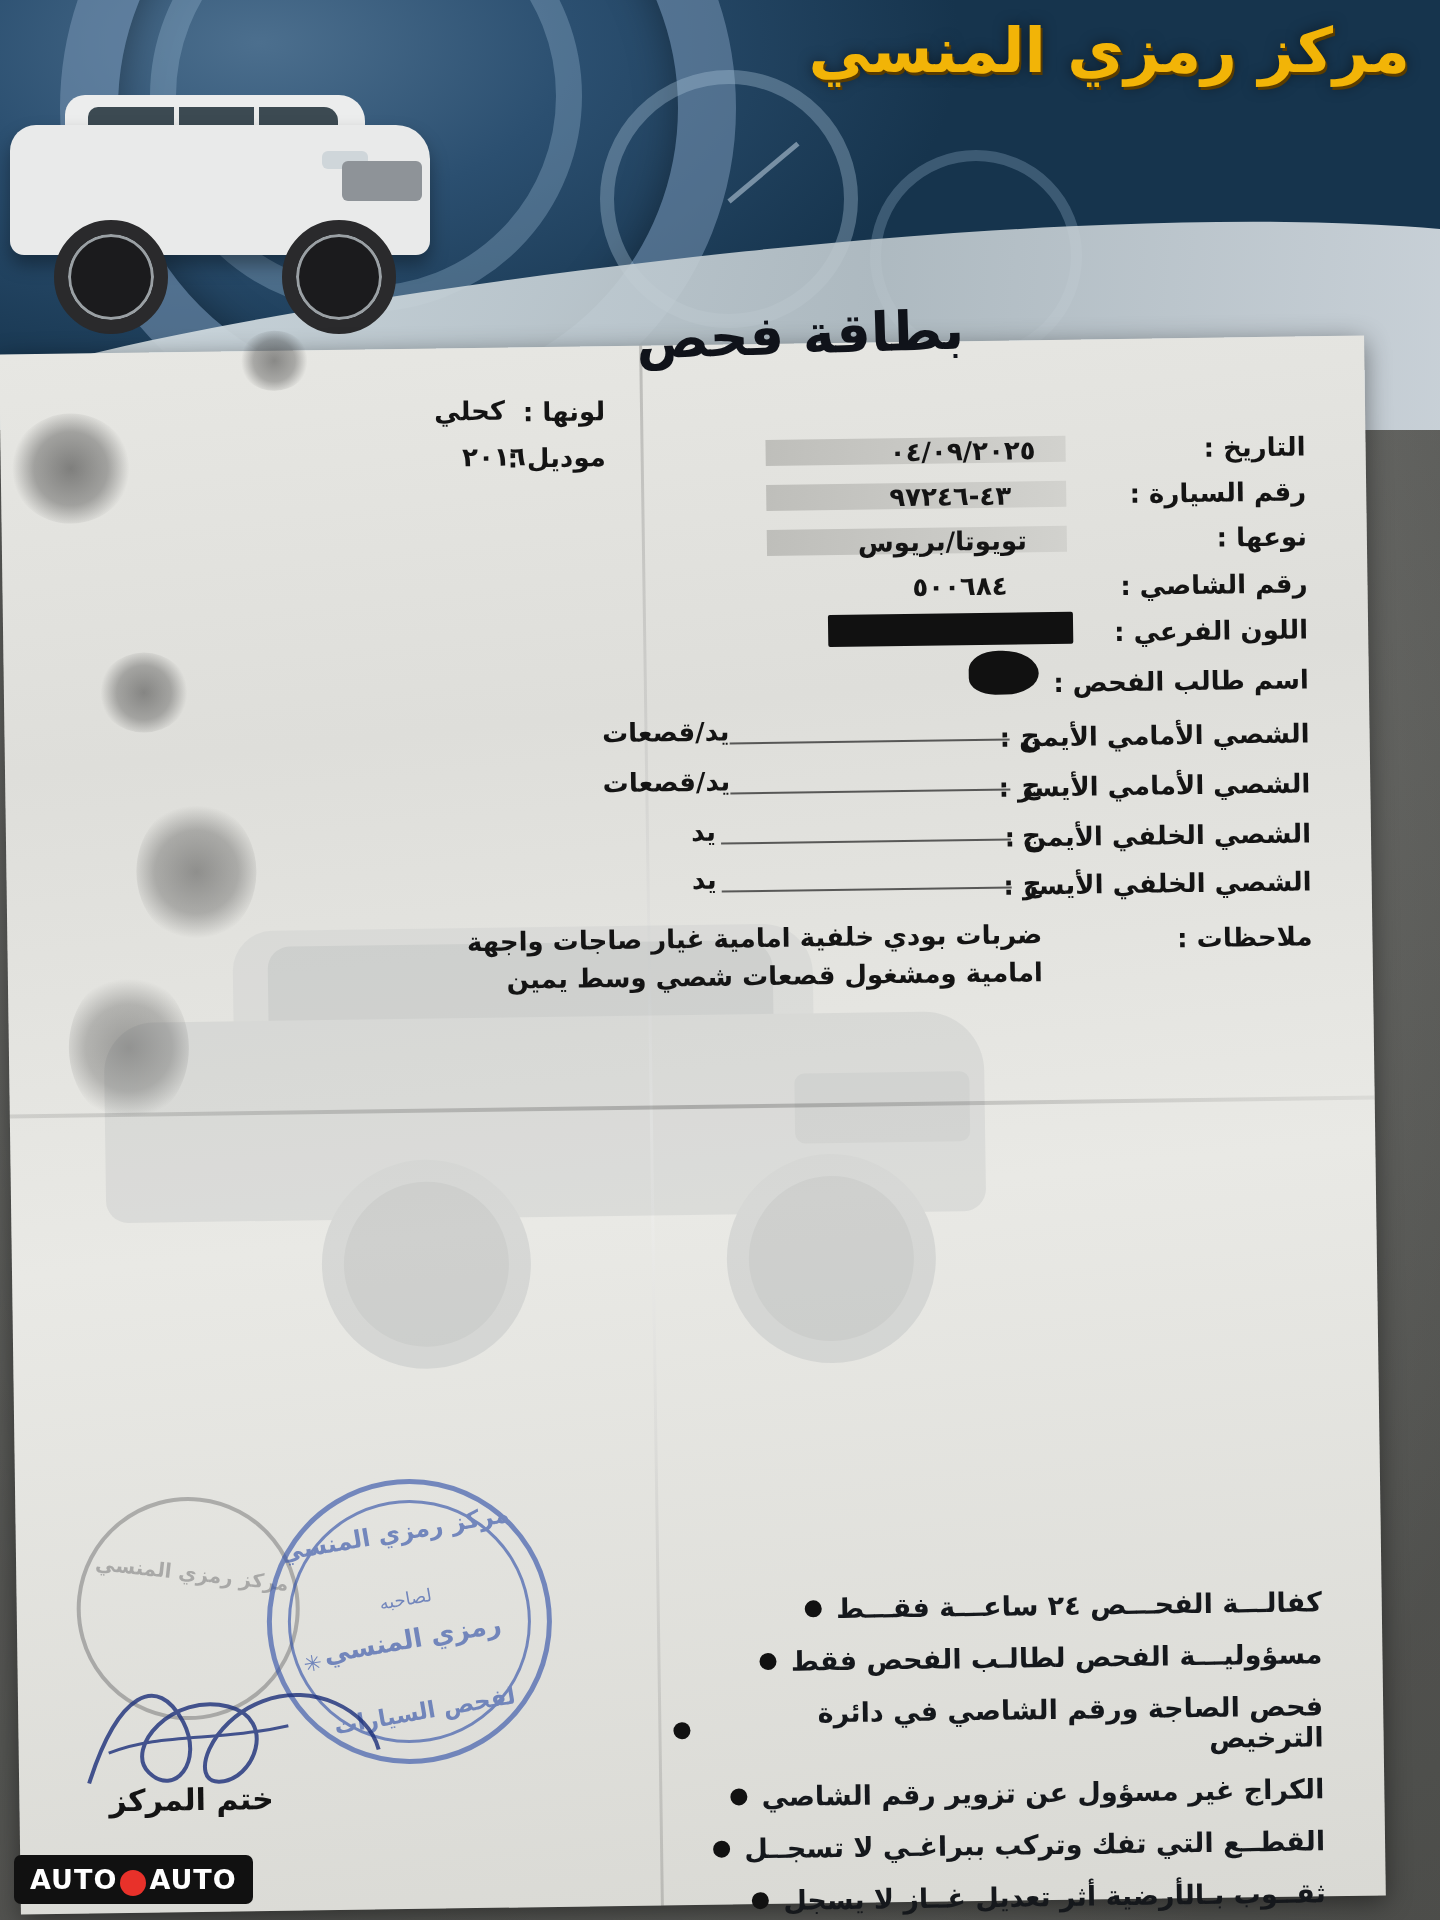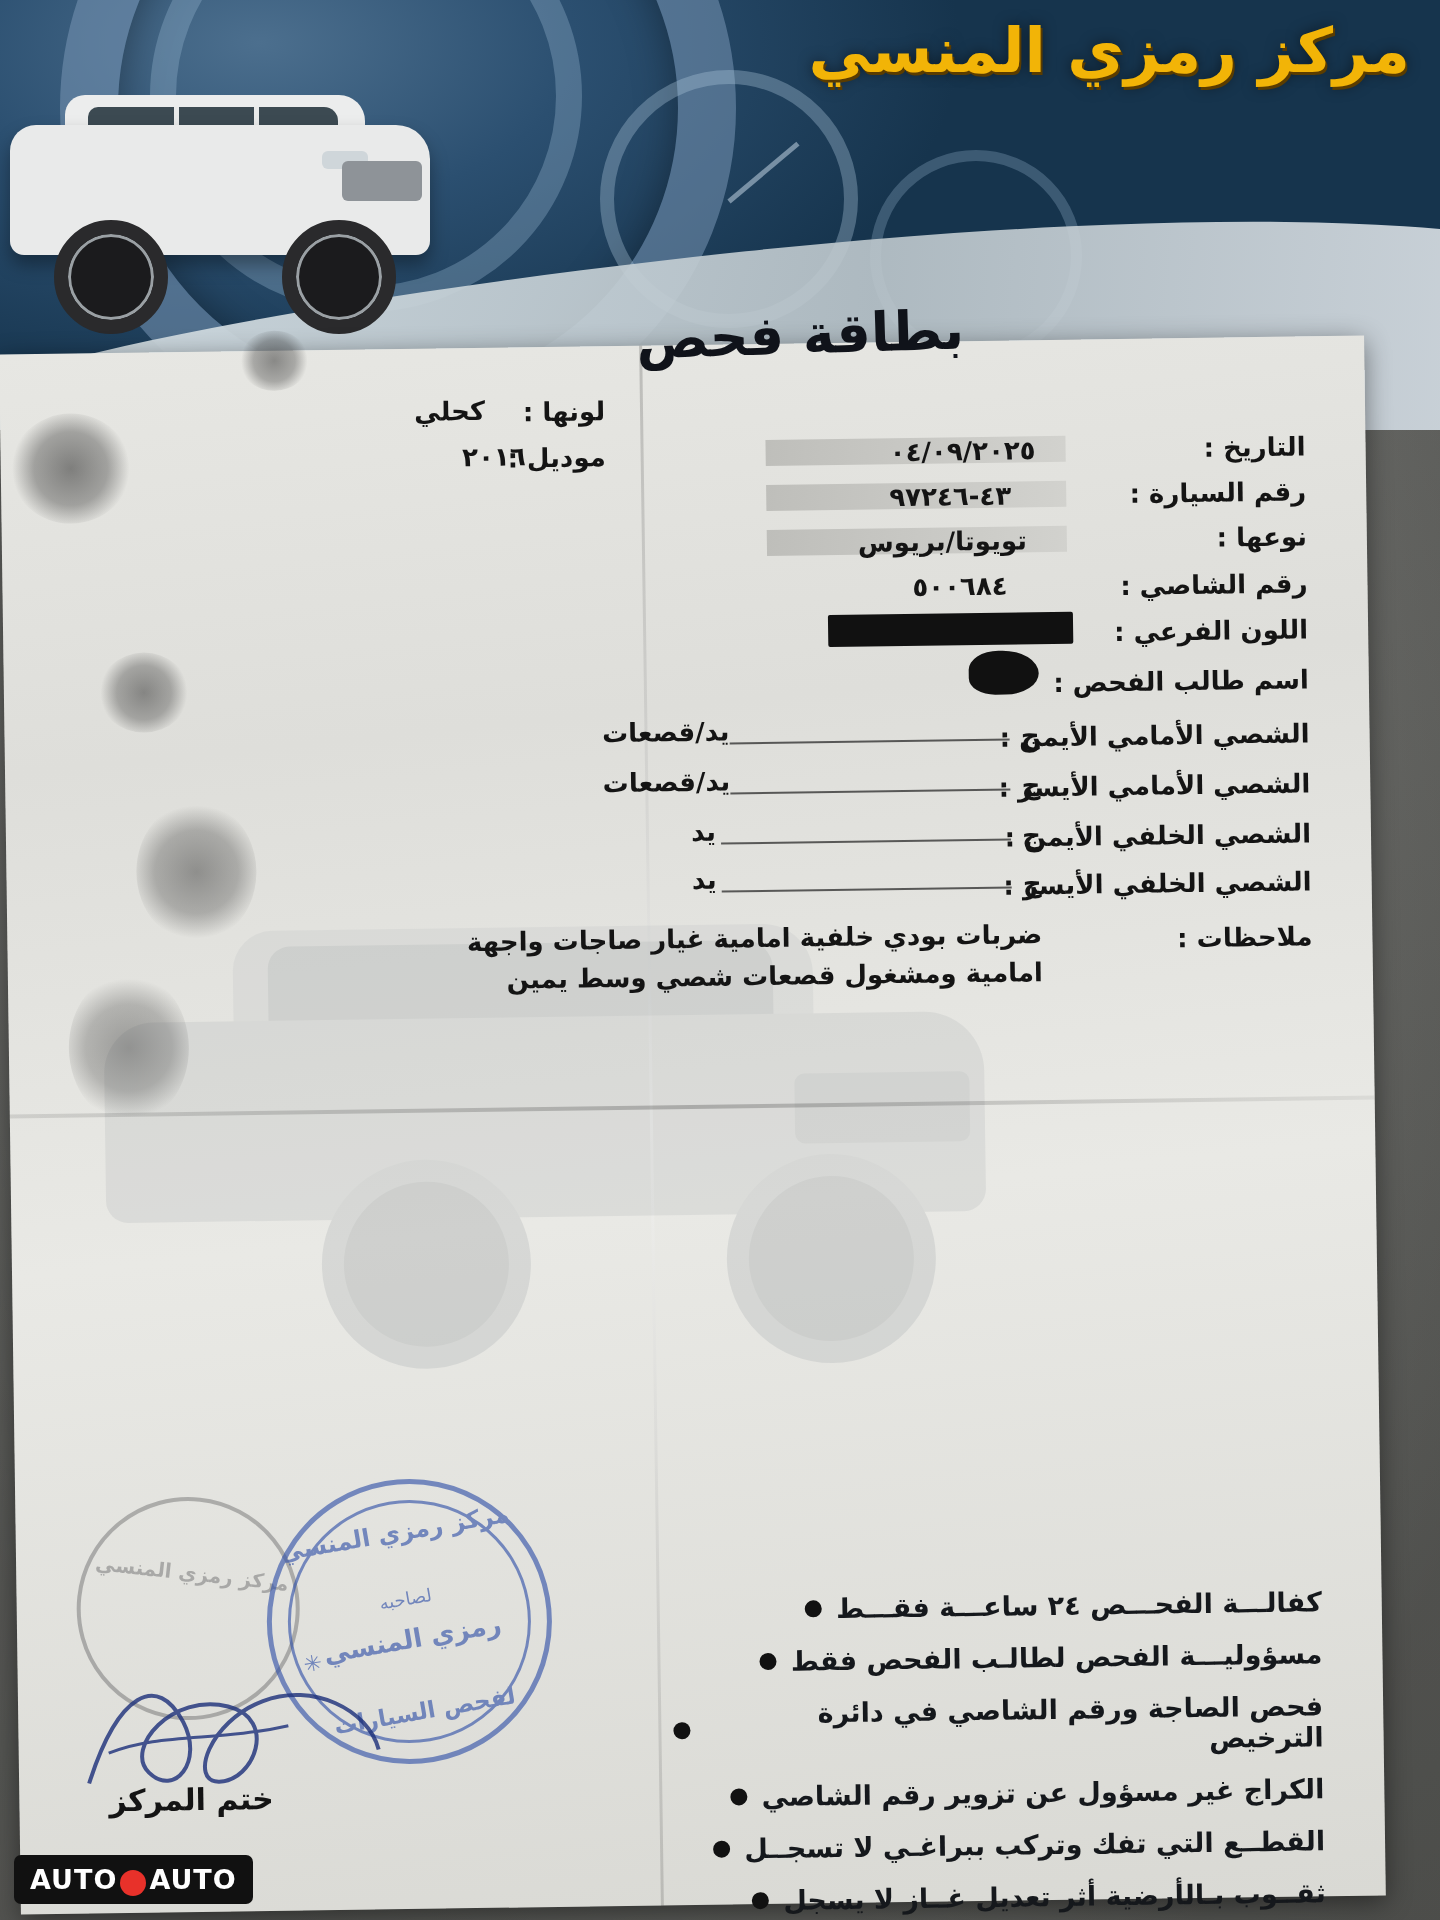--- a/index.html
+++ b/index.html
@@ -188,21 +188,21 @@
     <div class="fld lbl" style="right:60px;top:232px;">رقم الشاصي :</div>
     <div class="fld val" style="right:360px;top:230px;">٥٠٠٦٨٤</div>
 
     <div class="fld lbl" style="right:60px;top:278px;">اللون الفرعي :</div>
     <div class="blackbar" style="right:295px;top:272px;width:245px;height:32px;"></div>
 
     <div class="fld lbl" style="right:60px;top:328px;">اسم طالب الفحص :</div>
     <div class="blackblob" style="right:330px;top:310px;"></div>
 
     <div class="fld lbl" style="right:760px;top:50px;">لونها :</div>
-    <div class="fld val" style="right:880px;top:48px;">كحلي</div>
+    <div class="fld val" style="right:860px;top:48px;">كحلي</div>
     <div class="fld lbl" style="right:760px;top:96px;">موديل :</div>
     <div class="fld val" style="right:840px;top:94px;text-align:center;">٢٠١٦</div>
 
     <div class="fld lbl" style="right:60px;top:382px;">الشصي الأمامي الأيمن :</div>
     <div class="fld val" style="right:330px;top:380px;">ج</div>
     <div class="rule" style="right:360px;top:398px;width:280px;"></div>
     <div class="fld val" style="right:640px;top:372px;">يد/قصعات</div>
 
     <div class="fld lbl" style="right:60px;top:432px;">الشصي الأمامي الأيسر :</div>
     <div class="fld val" style="right:330px;top:430px;">ج</div>

